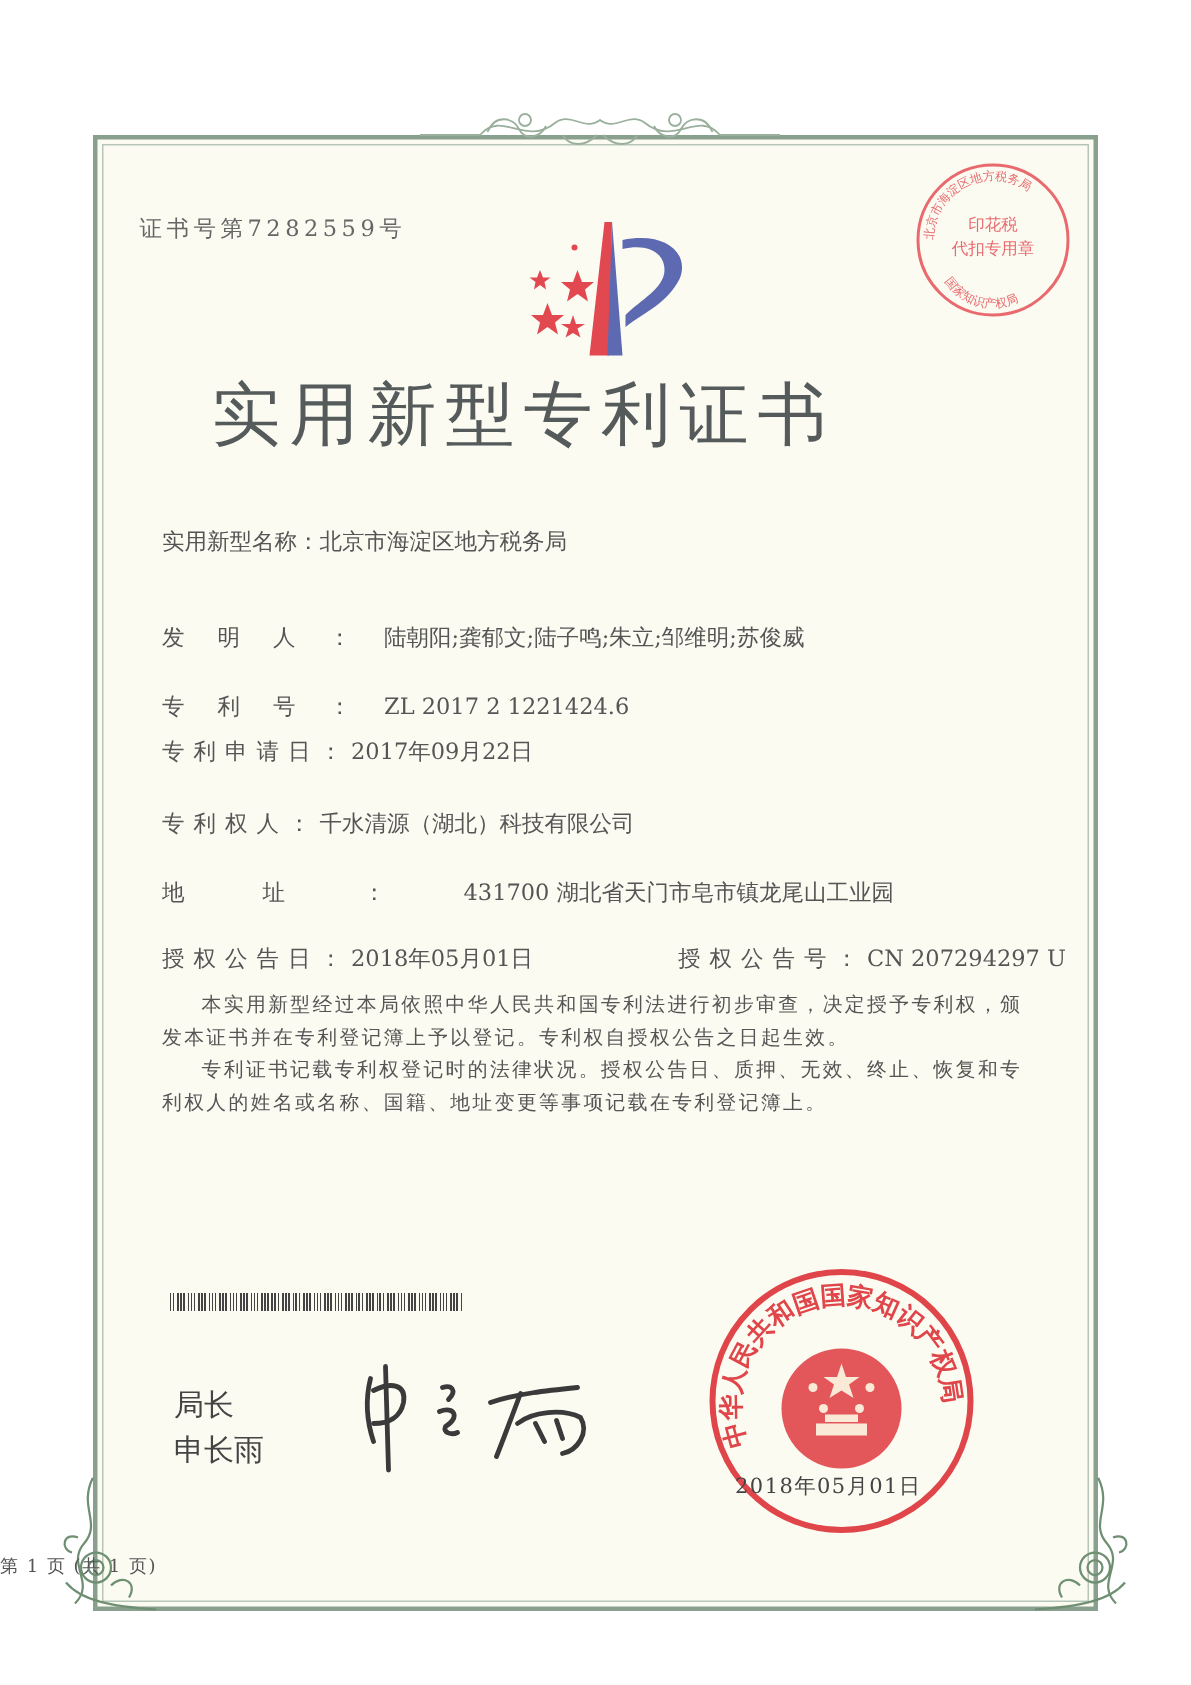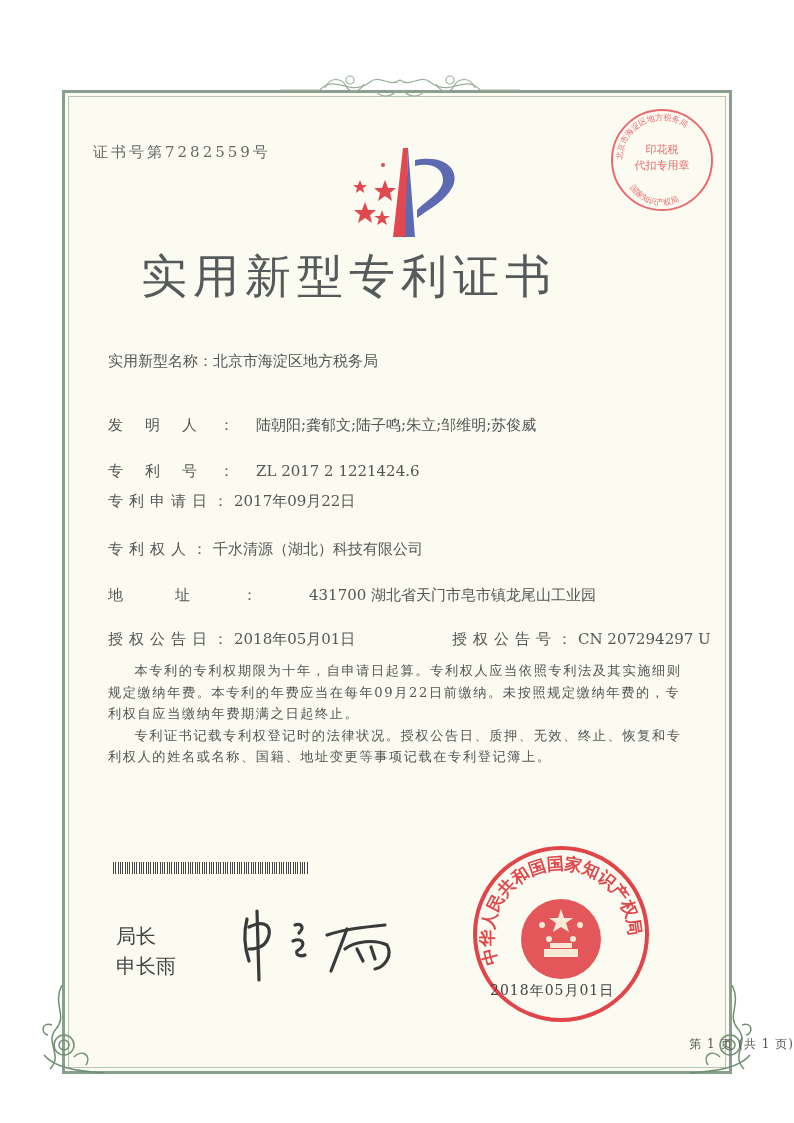--- a/index.html
+++ b/index.html
@@ -57,21 +57,21 @@
   .director {
     position: absolute; left: 116px; font-family: "DejaVu Sans", "Liberation Sans", sans-serif;
     font-size: 20px; color: #444;
   }
   .signature { position: absolute; left: 235px; top: 905px; width: 180px; height: 80px; }
   .seal-main { position: absolute; left: 470px; top: 843px; width: 182px; height: 182px; }
   .seal-date {
     position: absolute; left: 490px; top: 982px; font-size: 14px; color: #444; letter-spacing: 1px;
   }
   .page-footer {
-    position: absolute; left: 0; width: 794px; top: 1036px; text-align: right;
+    position: absolute; left: 0; width: 794px; top: 1036px; text-align: left;
     font-size: 12px; color: #555; letter-spacing: 1px;
   }
 </style>
 </head>
 <body>
 
 <div class="frame">
   <div class="frame-inner"></div>
 </div>
 
@@ -156,21 +156,21 @@
   <span class="lbl" style="letter-spacing:52px">地址：</span><span>431700 湖北省天门市皂市镇龙尾山工业园</span>
 </div>
 <div class="field" style="top:630px">
   <span class="lbl sp2">授权公告日：</span><span>2018年05月01日</span>
 </div>
 <div class="field" style="top:630px; left:452px">
   <span class="lbl sp2">授权公告号：</span><span>CN 207294297 U</span>
 </div>
 
 <div class="body-text">
-  <p>本专利的专利权期限为十年，自申请日起算。专利权人应当依照专利法及其实施细则规定缴纳年费。本专利的年费应当在每年09月22日前缴纳。未按照规定缴纳年费的，专利权自应当缴纳年费期满之日起终止。</p>
+  <p>本实用新型经过本局依照中华人民共和国专利法进行初步审查，决定授予专利权，颁发本证书并在专利登记簿上予以登记。专利权自授权公告之日起生效。</p>
   <p>专利证书记载专利权登记时的法律状况。授权公告日、质押、无效、终止、恢复和专利权人的姓名或名称、国籍、地址变更等事项记载在专利登记簿上。</p>
 </div>
 
 <div class="barcode"></div>
 
 <div class="director" style="top:923px">局长</div>
 <div class="director" style="top:953px">申长雨</div>
 
 <svg class="signature" viewBox="0 0 180 80">
   <g fill="none" stroke="#3a3a3a" stroke-width="3.2" stroke-linecap="round">

